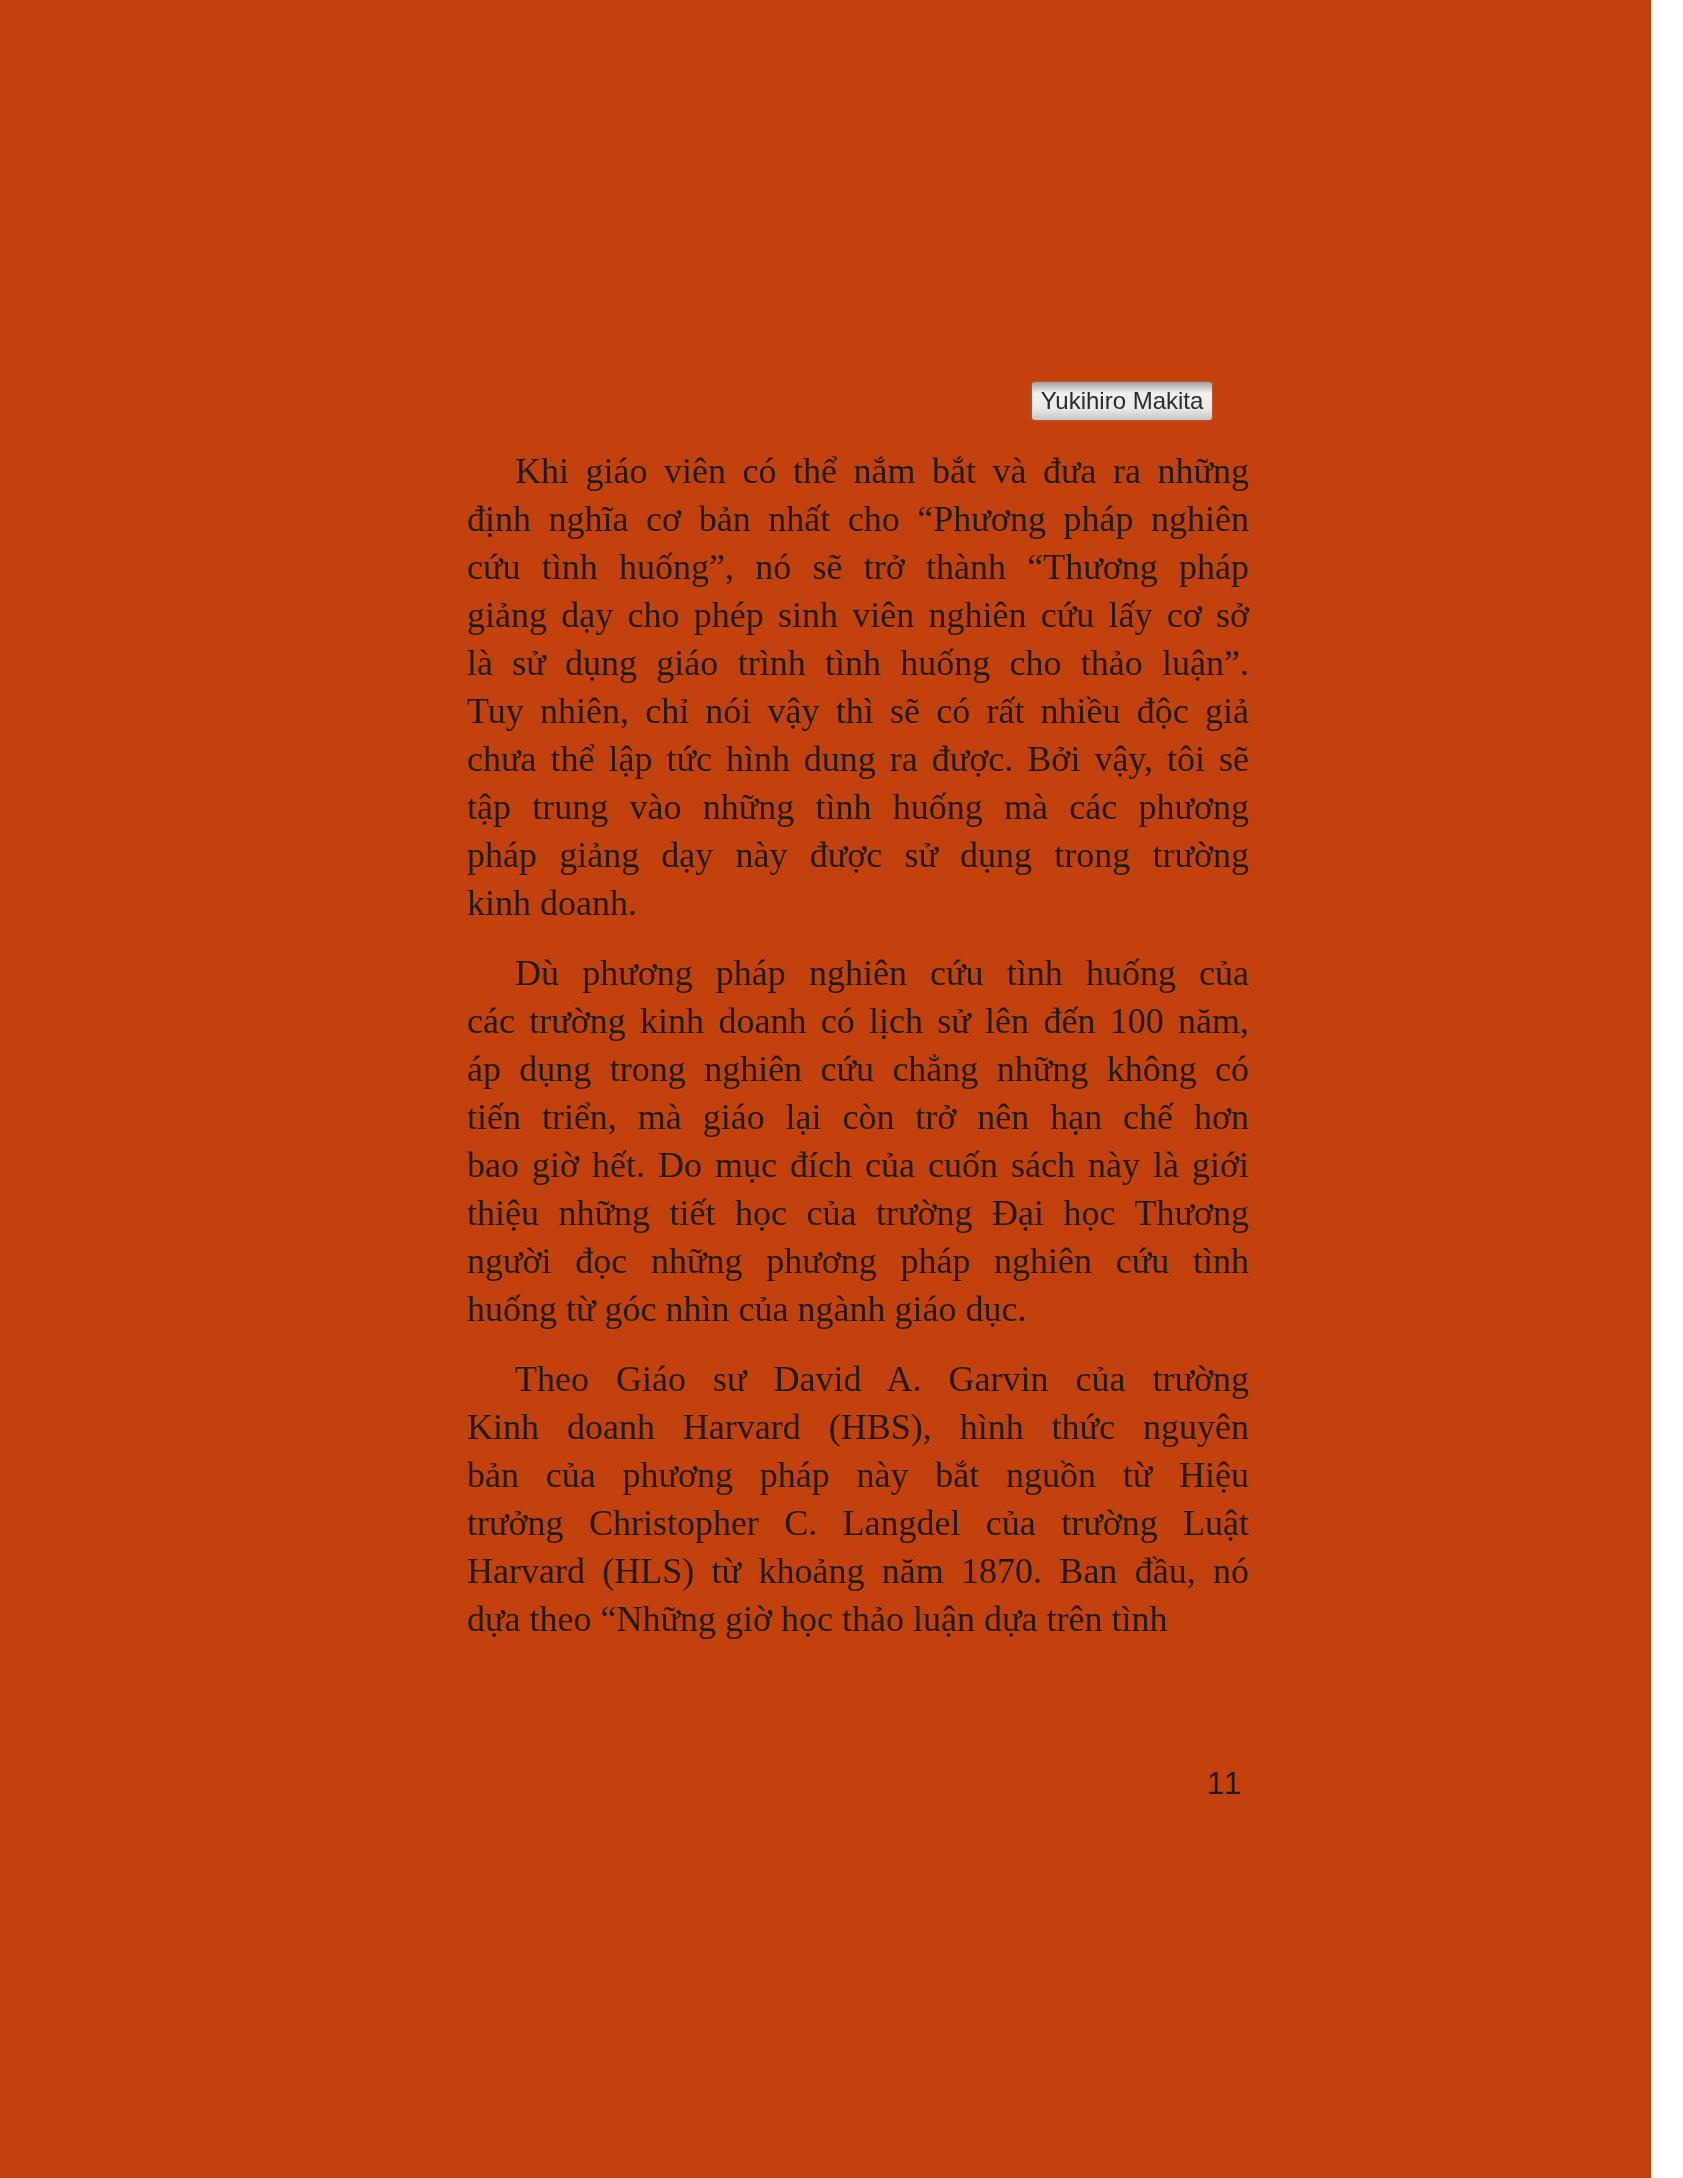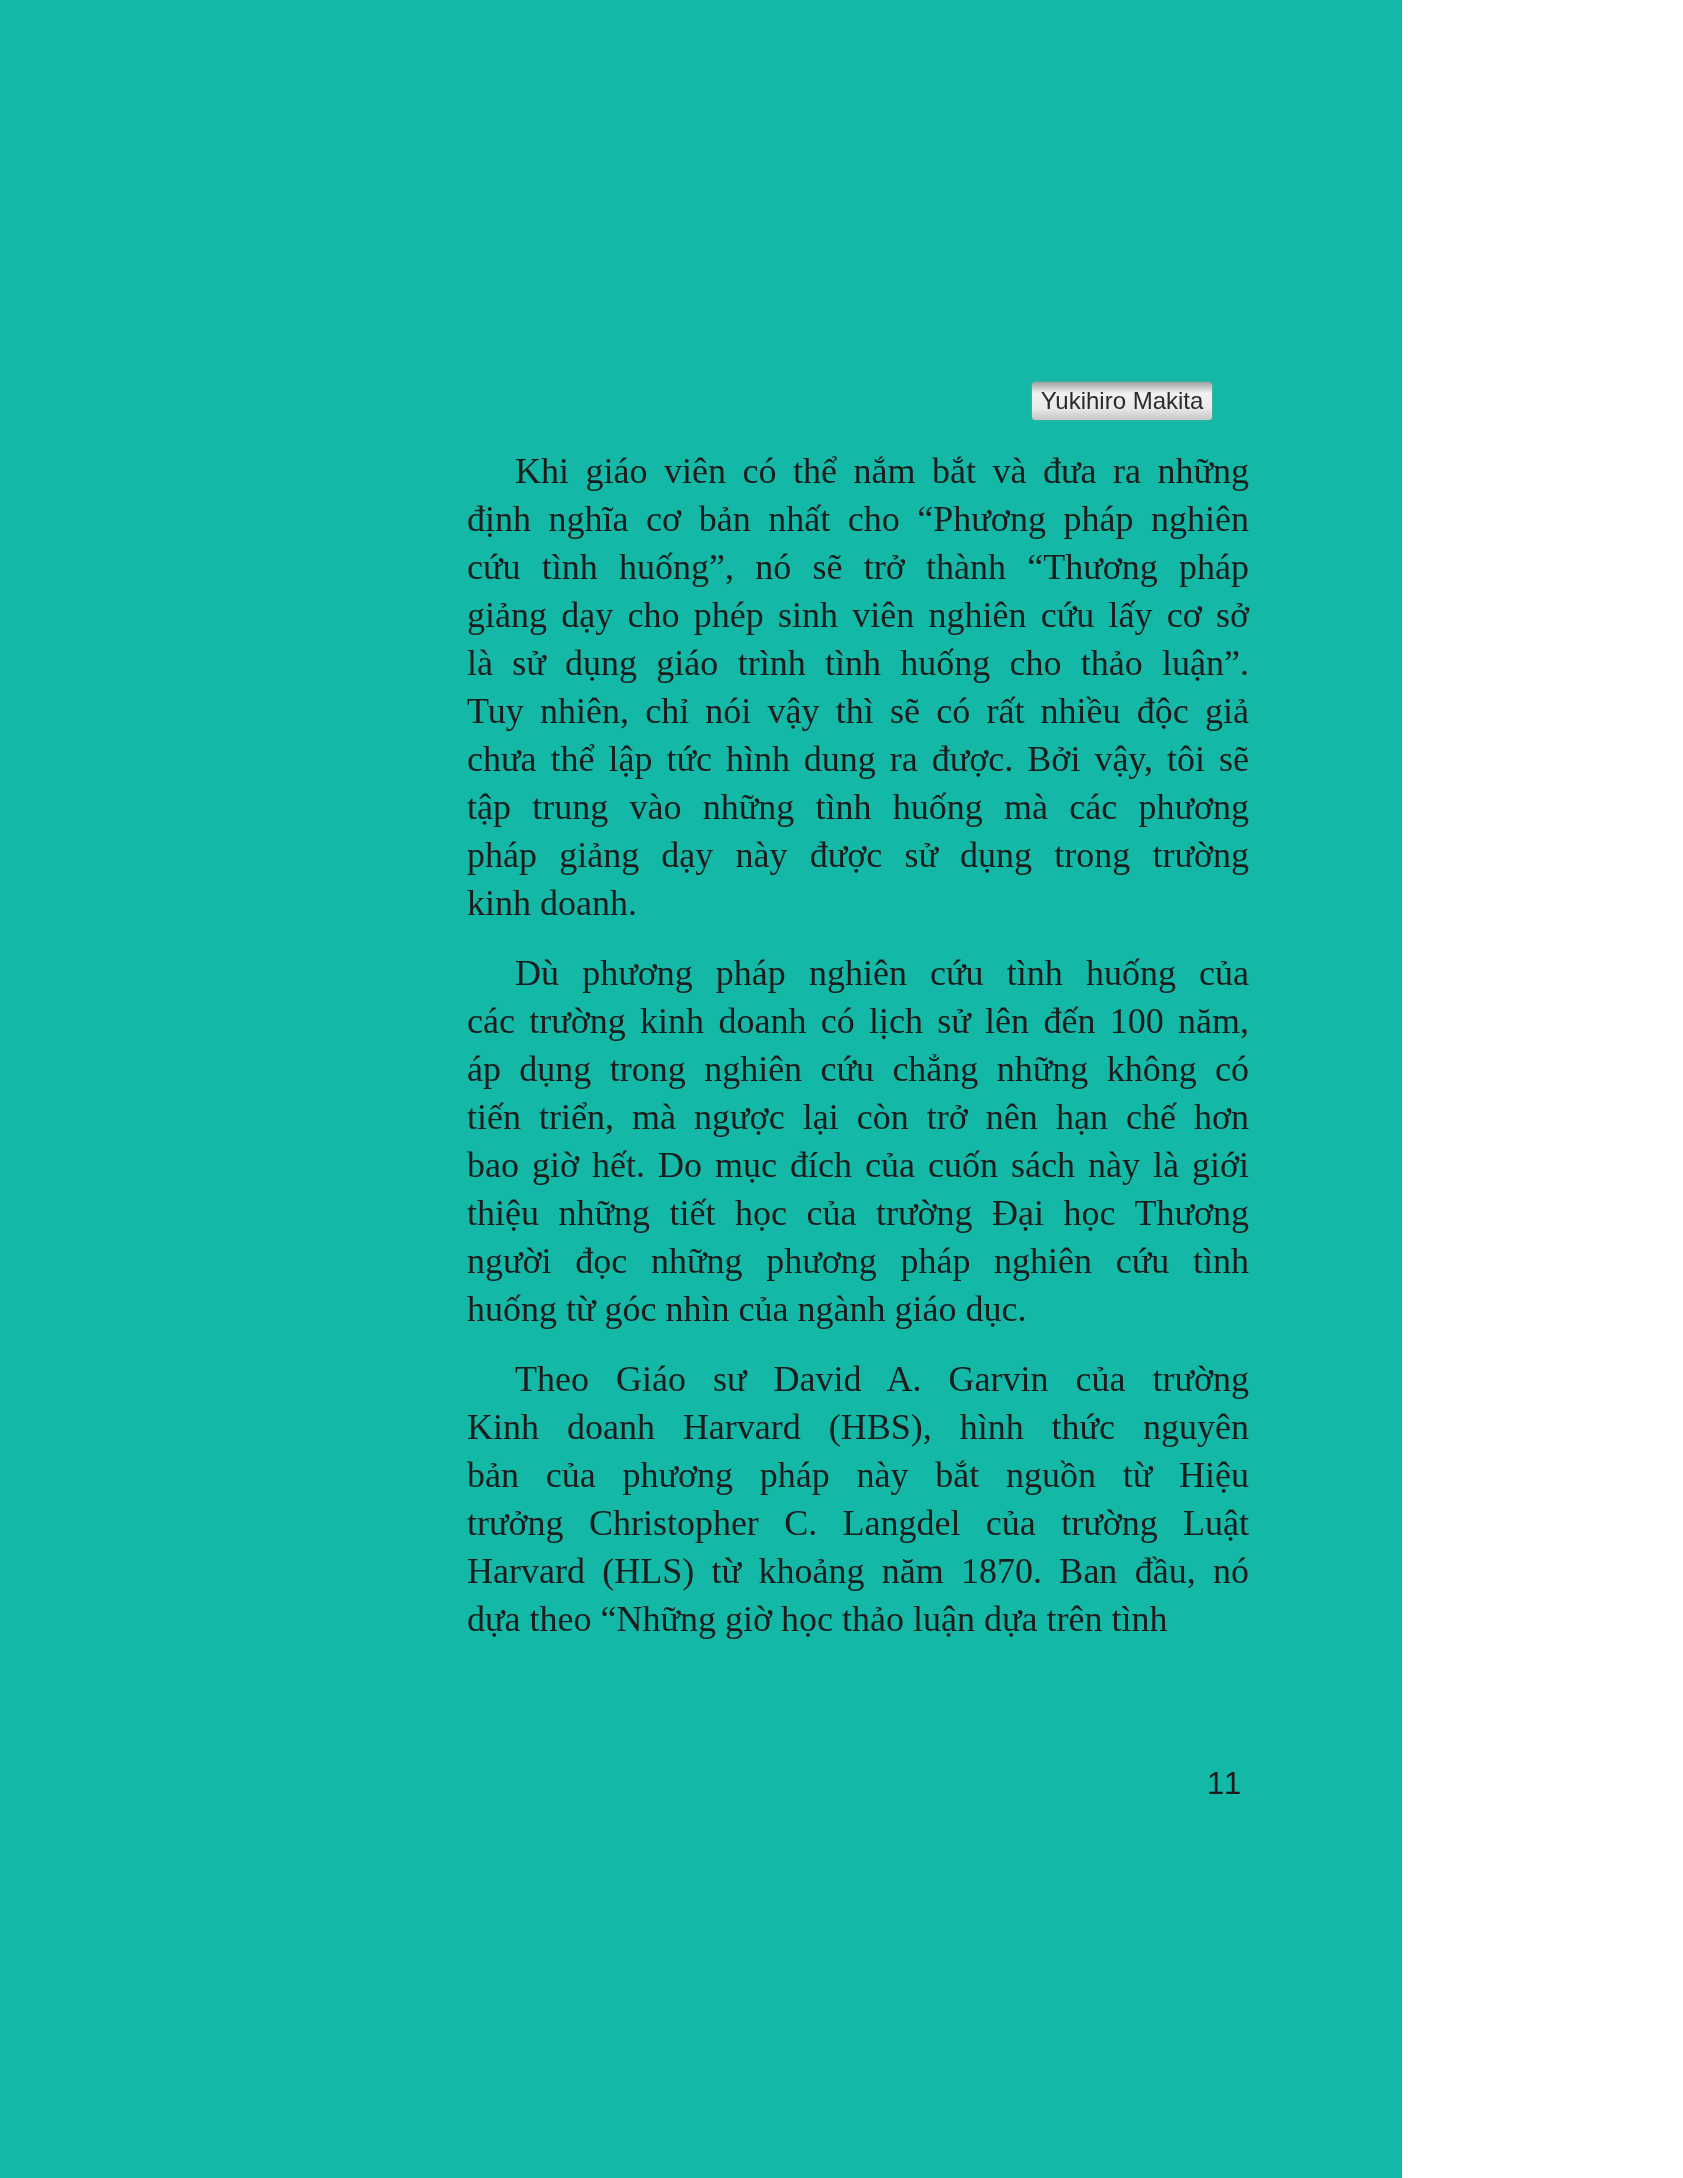--- a/index.html
+++ b/index.html
@@ -2,23 +2,23 @@
 <html><head>
 <meta charset="utf-8">
 <style>
   html, body {
     margin: 0;
     padding: 0;
     background: #ffffff;
   }
   .page {
     position: relative;
-    width: 1402px;
+    width: 1651px;
     height: 2178px;
-    background: #14b8a6;
+    background: #c2410c;
     overflow: hidden;
     font-family: "Liberation Serif", serif;
   }
   
   .author-bar {
     position: absolute;
     left: 1032px;
     top: 382px;
     width: 180px;
     height: 38px;
@@ -84,21 +84,21 @@
         <div class="text-line">Tuy nhiên, chỉ nói vậy thì sẽ có rất nhiều độc giả</div>
         <div class="text-line">chưa thể lập tức hình dung ra được. Bởi vậy, tôi sẽ</div>
         <div class="text-line">tập trung vào những tình huống mà các phương</div>
         <div class="text-line">pháp giảng dạy này được sử dụng trong trường</div>
         <div class="text-line last">kinh doanh.</div>
       </div>
     <div class="paragraph">
         <div class="text-line first">Dù phương pháp nghiên cứu tình huống của</div>
         <div class="text-line">các trường kinh doanh có lịch sử lên đến 100 năm,</div>
         <div class="text-line">áp dụng trong nghiên cứu chẳng những không có</div>
-        <div class="text-line">tiến triển, mà ngược lại còn trở nên hạn chế hơn</div>
+        <div class="text-line">tiến triển, mà giáo lại còn trở nên hạn chế hơn</div>
         <div class="text-line">bao giờ hết. Do mục đích của cuốn sách này là giới</div>
         <div class="text-line">thiệu những tiết học của trường Đại học Thương</div>
         <div class="text-line">người đọc những phương pháp nghiên cứu tình</div>
         <div class="text-line last">huống từ góc nhìn của ngành giáo dục.</div>
       </div>
     <div class="paragraph">
         <div class="text-line first">Theo Giáo sư David A. Garvin của trường</div>
         <div class="text-line">Kinh doanh Harvard (HBS), hình thức nguyên</div>
         <div class="text-line">bản của phương pháp này bắt nguồn từ Hiệu</div>
         <div class="text-line">trưởng Christopher C. Langdel của trường Luật</div>

